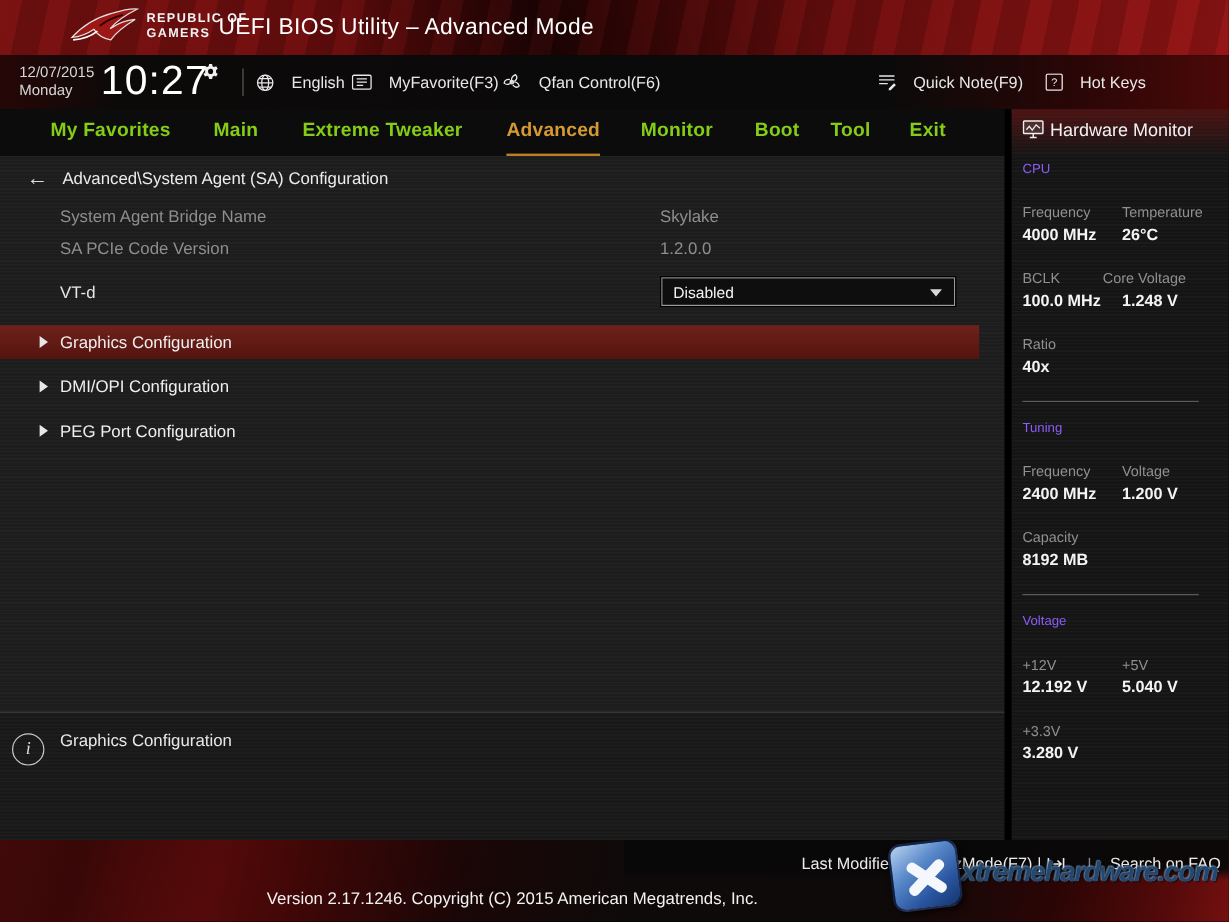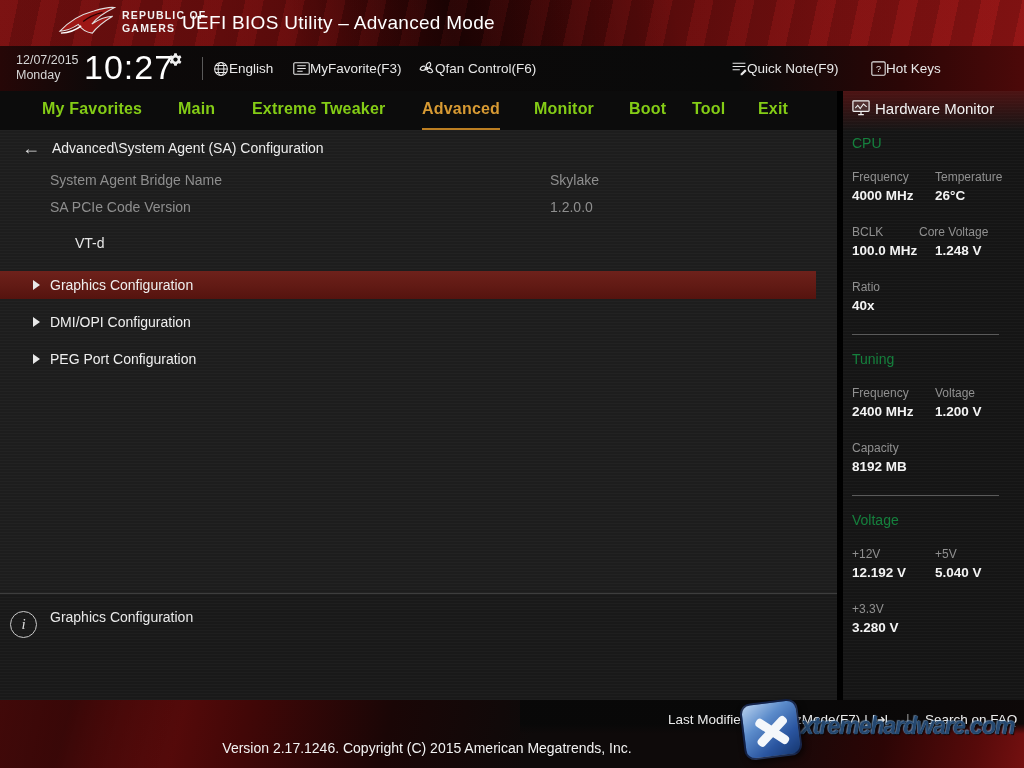--- a/index.html
+++ b/index.html
@@ -17,38 +17,38 @@
   .brand { position:absolute; left:122px; top:9px; z-index:2; color:#f2f2f2; font-size:10.5px; font-weight:bold; letter-spacing:1.2px; line-height:13px; }
   .hdr-title { position:absolute; left:182px; top:12px; z-index:2; color:#ffffff; font-size:19px; letter-spacing:.3px; }
 
   
   .tbar { position:absolute; left:0; top:46px; width:1024px; height:45px;
     background:linear-gradient(90deg,#260707 0%,#0c0909 10%,#0a0a0a 72%,#2b0606 88%,#4c0909 100%); }
   .dt { position:absolute; left:16px; top:7px; color:#d6d6d6; font-size:12.5px; line-height:15px; }
   .clock { position:absolute; left:84px; top:2px; color:#ffffff; font-size:34px; letter-spacing:1px; }
   .gear { position:absolute; left:168px; top:6px; }
   .tb-sep { position:absolute; left:202px; top:11px; width:1px; height:23px; background:#5a5a5a; }
-  .tb-item { position:absolute; top:0; height:45px; display:flex; align-items:center; gap:0; color:#e8e8e8; font-size:13.5px; cursor:default;justify-content:space-between; }
+  .tb-item { position:absolute; top:0; height:45px; display:flex; align-items:center; gap:14px; color:#e8e8e8; font-size:13.5px; cursor:default;justify-content:space-between; }
 
   
   .maincol { position:absolute; left:0; top:91px; width:837px; height:609px; background:#0e0e0e; }
   .tabsrow { position:absolute; left:0; top:0; width:837px; height:39px; background:#0c0c0c; }
   .tab { position:absolute; top:0; height:39px; line-height:36px; color:#84cc16; font-size:16px; font-weight:bold; letter-spacing:.2px; }
   .tab.active { color:#d79a33; border-bottom:2px solid #bd7f22; }
 
   
   .content { position:absolute; left:0; top:39px; width:837px; height:463px;
     background:#1d1d1d; }
   .content::before, .help::before, .sidebar::before { content:""; position:absolute; inset:0; pointer-events:none;
     background:repeating-linear-gradient(180deg, rgba(255,255,255,.022) 0 1px, rgba(0,0,0,0) 1px 3px); }
   .bc { position:absolute; left:22px; top:8px; display:flex; align-items:center; gap:12px; color:#ececec; font-size:14px; }
   .bc-arrow { font-size:18px; line-height:20px; color:#dcdcdc; }
   .slabel { position:absolute; left:50px; color:#8e8e8e; font-size:14px; }
   .svalue { position:absolute; left:550px; color:#8e8e8e; font-size:14px; }
-  .wlabel { color:#e6e6e6;margin-left:25px; }
+  .wlabel { color:#e6e6e6; }
   .dd { position:absolute; left:551px; top:101px; width:245px; height:24px; background:#0e0e0e;
     border:1px solid #9a9a9a; outline:1px solid #000; display:flex; align-items:center; color:#f2f2f2; font-size:13px; padding-left:9px; }
   .dd .caret { position:absolute; right:10px; top:9px; width:0; height:0;
     border-left:5px solid transparent; border-right:5px solid transparent; border-top:6px solid #d8d8d8; }
   .mi { position:absolute; left:0; width:816px; height:28px; line-height:28px; color:#efefef; font-size:14px; }
   .mi .tri { position:absolute; left:33px; top:9px; width:0; height:0;
     border-top:5px solid transparent; border-bottom:5px solid transparent; border-left:7px solid #e8e8e8; }
   .mi .lbl { position:absolute; left:50px; }
   .mi.sel { background:linear-gradient(180deg,#6e211b 0%,#611a14 55%,#55130e 100%); }
 
@@ -56,21 +56,21 @@
   .help { position:absolute; left:0; top:502px; width:837px; height:107px; background:#191919; border-top:1px solid #3d3d3d; }
   .info-circ { position:absolute; left:10px; top:17px; width:27px; height:27px; border:1.5px solid #c8c8c8; border-radius:50%;
     color:#dedede; font-family:"Liberation Serif","DejaVu Serif",serif; font-style:italic; font-size:15px; text-align:center; line-height:25px; }
   .help-text { position:absolute; left:50px; top:15px; color:#e8e8e8; font-size:14px; }
 
   
   .sidebar { position:absolute; left:843px; top:91px; width:181px; height:609px; background:#151515; }
   .sidebar .tint { position:absolute; left:0; top:0; width:181px; height:40px;
     background:linear-gradient(180deg, rgba(122,18,18,.55), rgba(122,18,18,0)); pointer-events:none; }
   .sb-title { position:absolute; left:9px; top:9px; display:flex; align-items:center; gap:5px; color:#f2f2f2; font-size:15px; }
-  .sb-hdr { position:absolute; left:9px; color:#15803d; font-size:14px; }
+  .sb-hdr { position:absolute; left:9px; color:#8b5cf6; font-size:11px; }
   .sb-label { position:absolute; color:#909090; font-size:12px; }
   .sb-value { position:absolute; color:#f4f4f4; font-size:13.5px; font-weight:bold; }
   .sb-div { position:absolute; left:9px; width:147px; height:1px; background:#5a5a5a; }
 
   
   .bband { position:absolute; left:0; top:700px; width:1024px; height:68px;
     background:
       linear-gradient(286deg, rgba(0,0,0,0) 82%, rgba(0,0,0,.5) 93%),
       linear-gradient(102deg,#821212 0%,#6a0d0d 10%,#420707 24%,#1a0606 38%,#0e0a0a 52%,#0e0a0a 72%,#2c0505 86%,#560a0a 95%,#741010 100%); }
   .bband::before { content:""; position:absolute; left:520px; top:0; width:504px; height:34px;
@@ -191,20 +191,24 @@
       <span class="bc-arrow">←</span>
       <span>Advanced\System Agent (SA) Configuration</span>
     </div>
 
     <div class="slabel" style="top:42px">System Agent Bridge Name</div>
     <div class="svalue" style="top:42px">Skylake</div>
     <div class="slabel" style="top:69px">SA PCIe Code Version</div>
     <div class="svalue" style="top:69px">1.2.0.0</div>
 
     <div class="slabel wlabel" style="top:105px">VT-d</div>
+    <div class="dd">
+      <span>Disabled</span>
+      <span class="caret"></span>
+    </div>
 
     <div class="mi sel" style="top:141px">
       <span class="tri"></span>
       <span class="lbl">Graphics Configuration</span>
     </div>
     <div class="mi" style="top:178px">
       <span class="tri"></span>
       <span class="lbl">DMI/OPI Configuration</span>
     </div>
     <div class="mi" style="top:215px">

